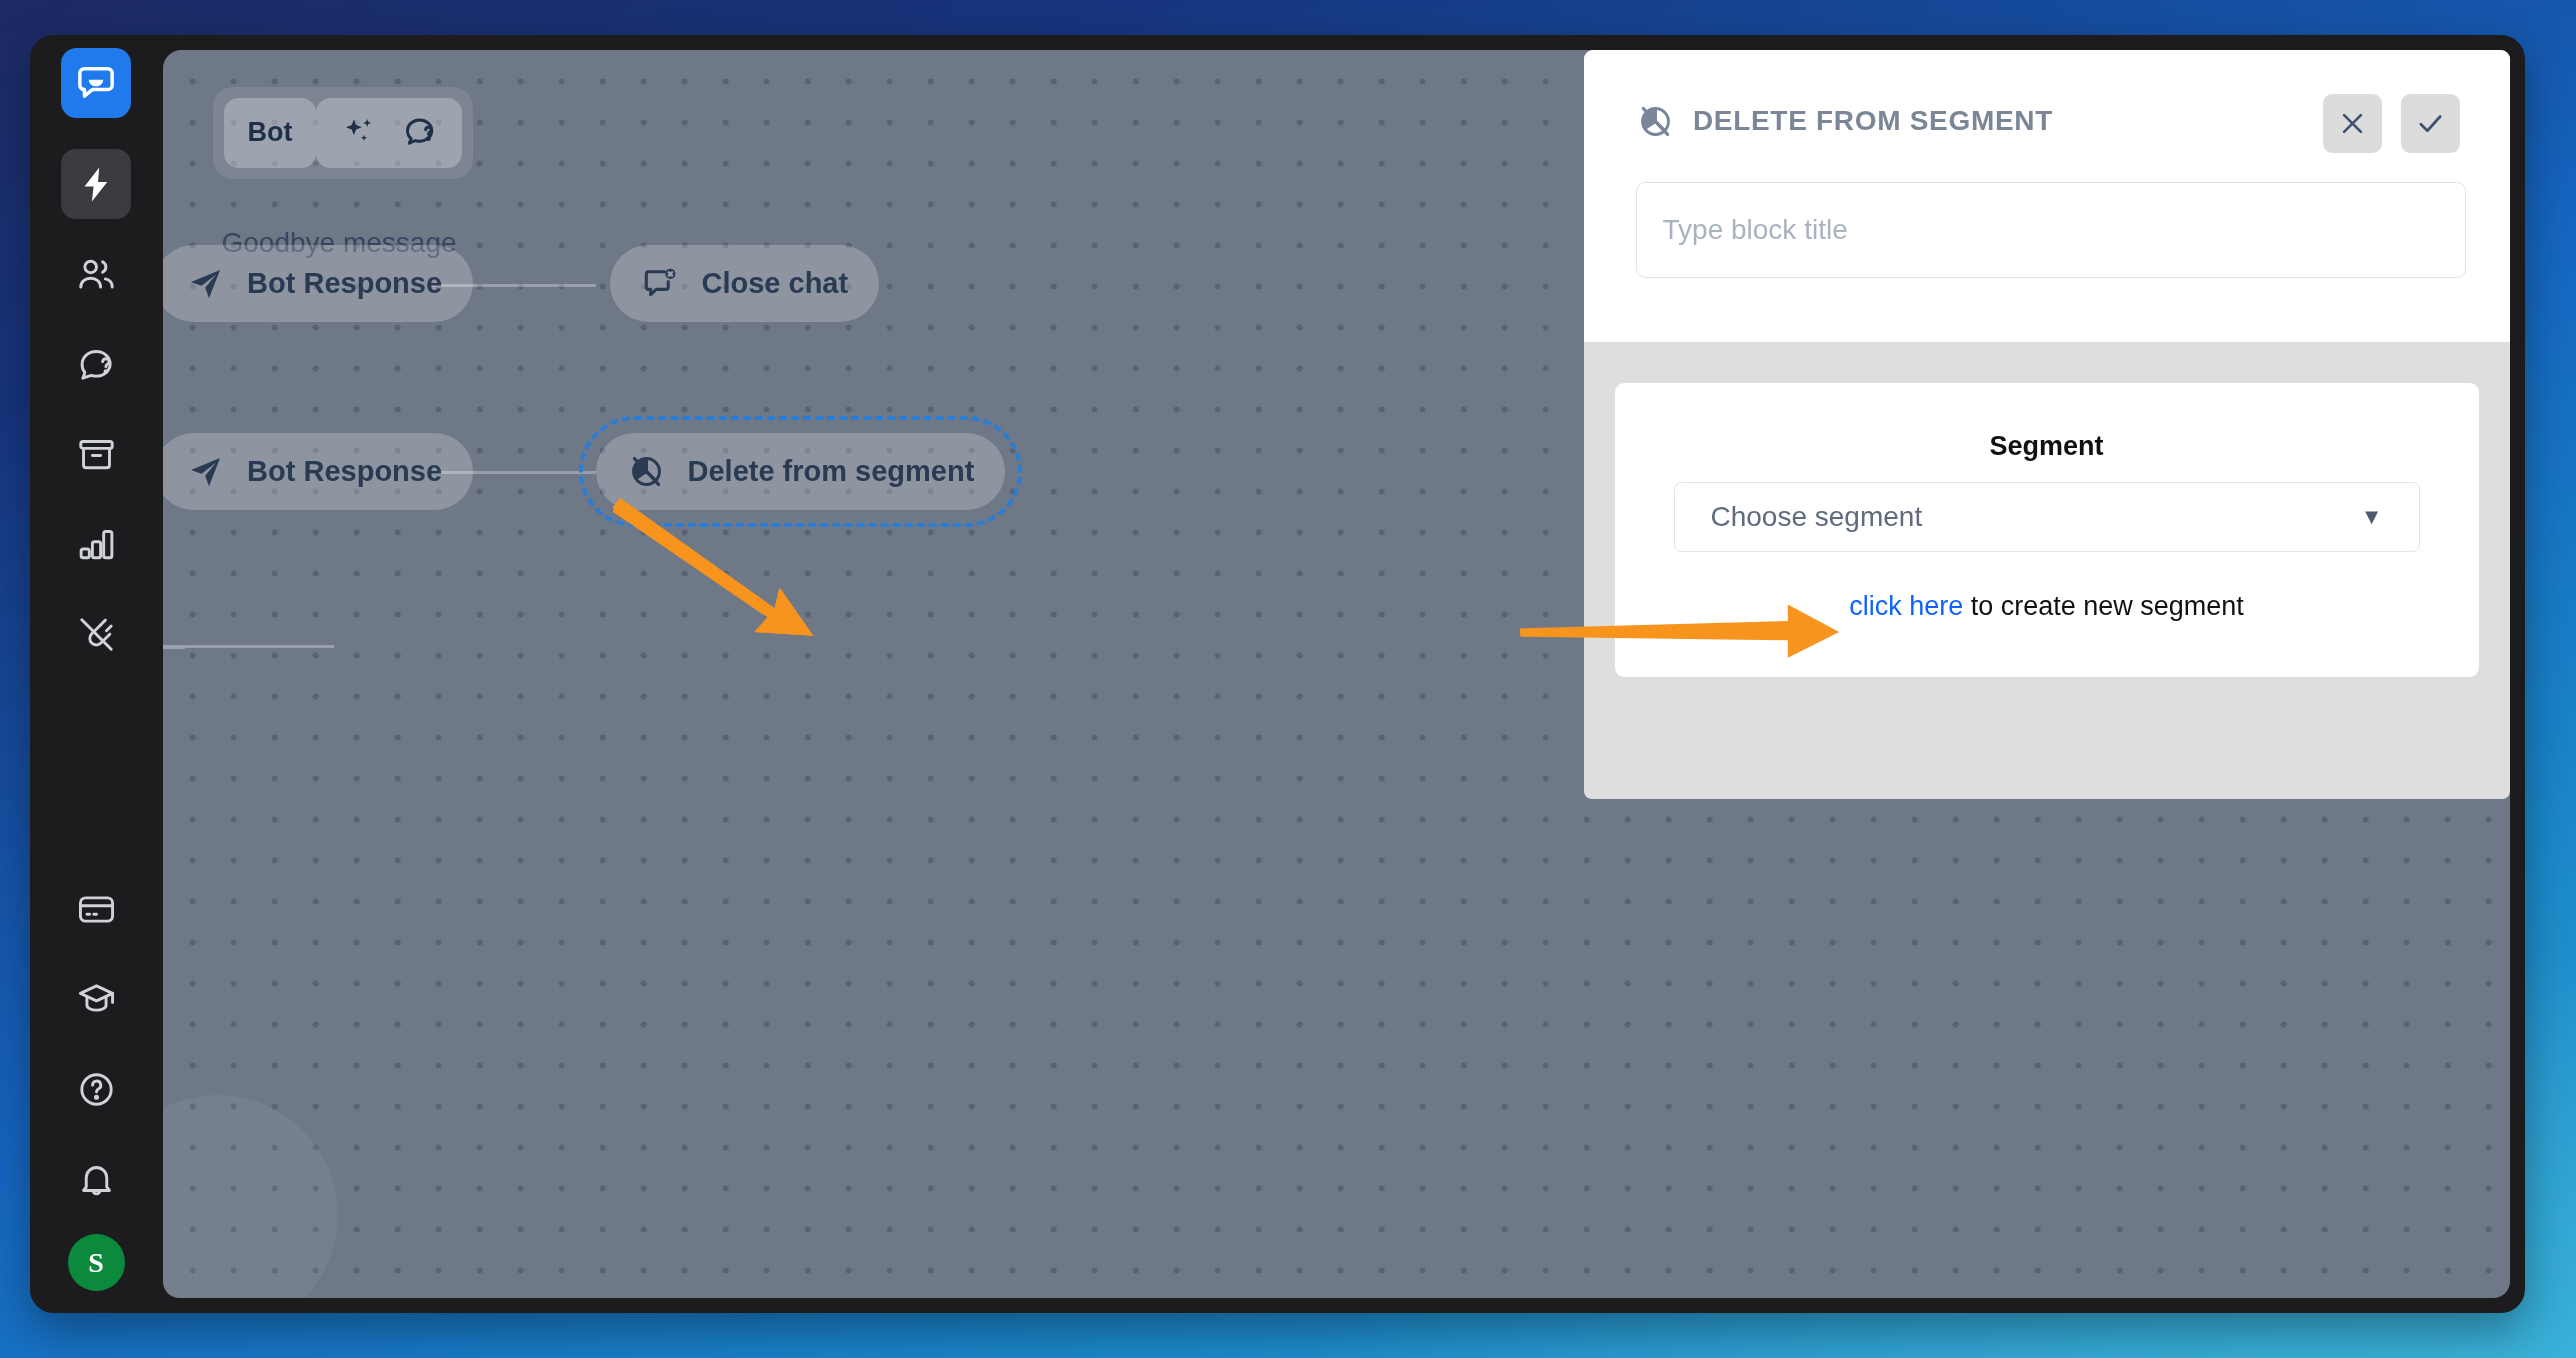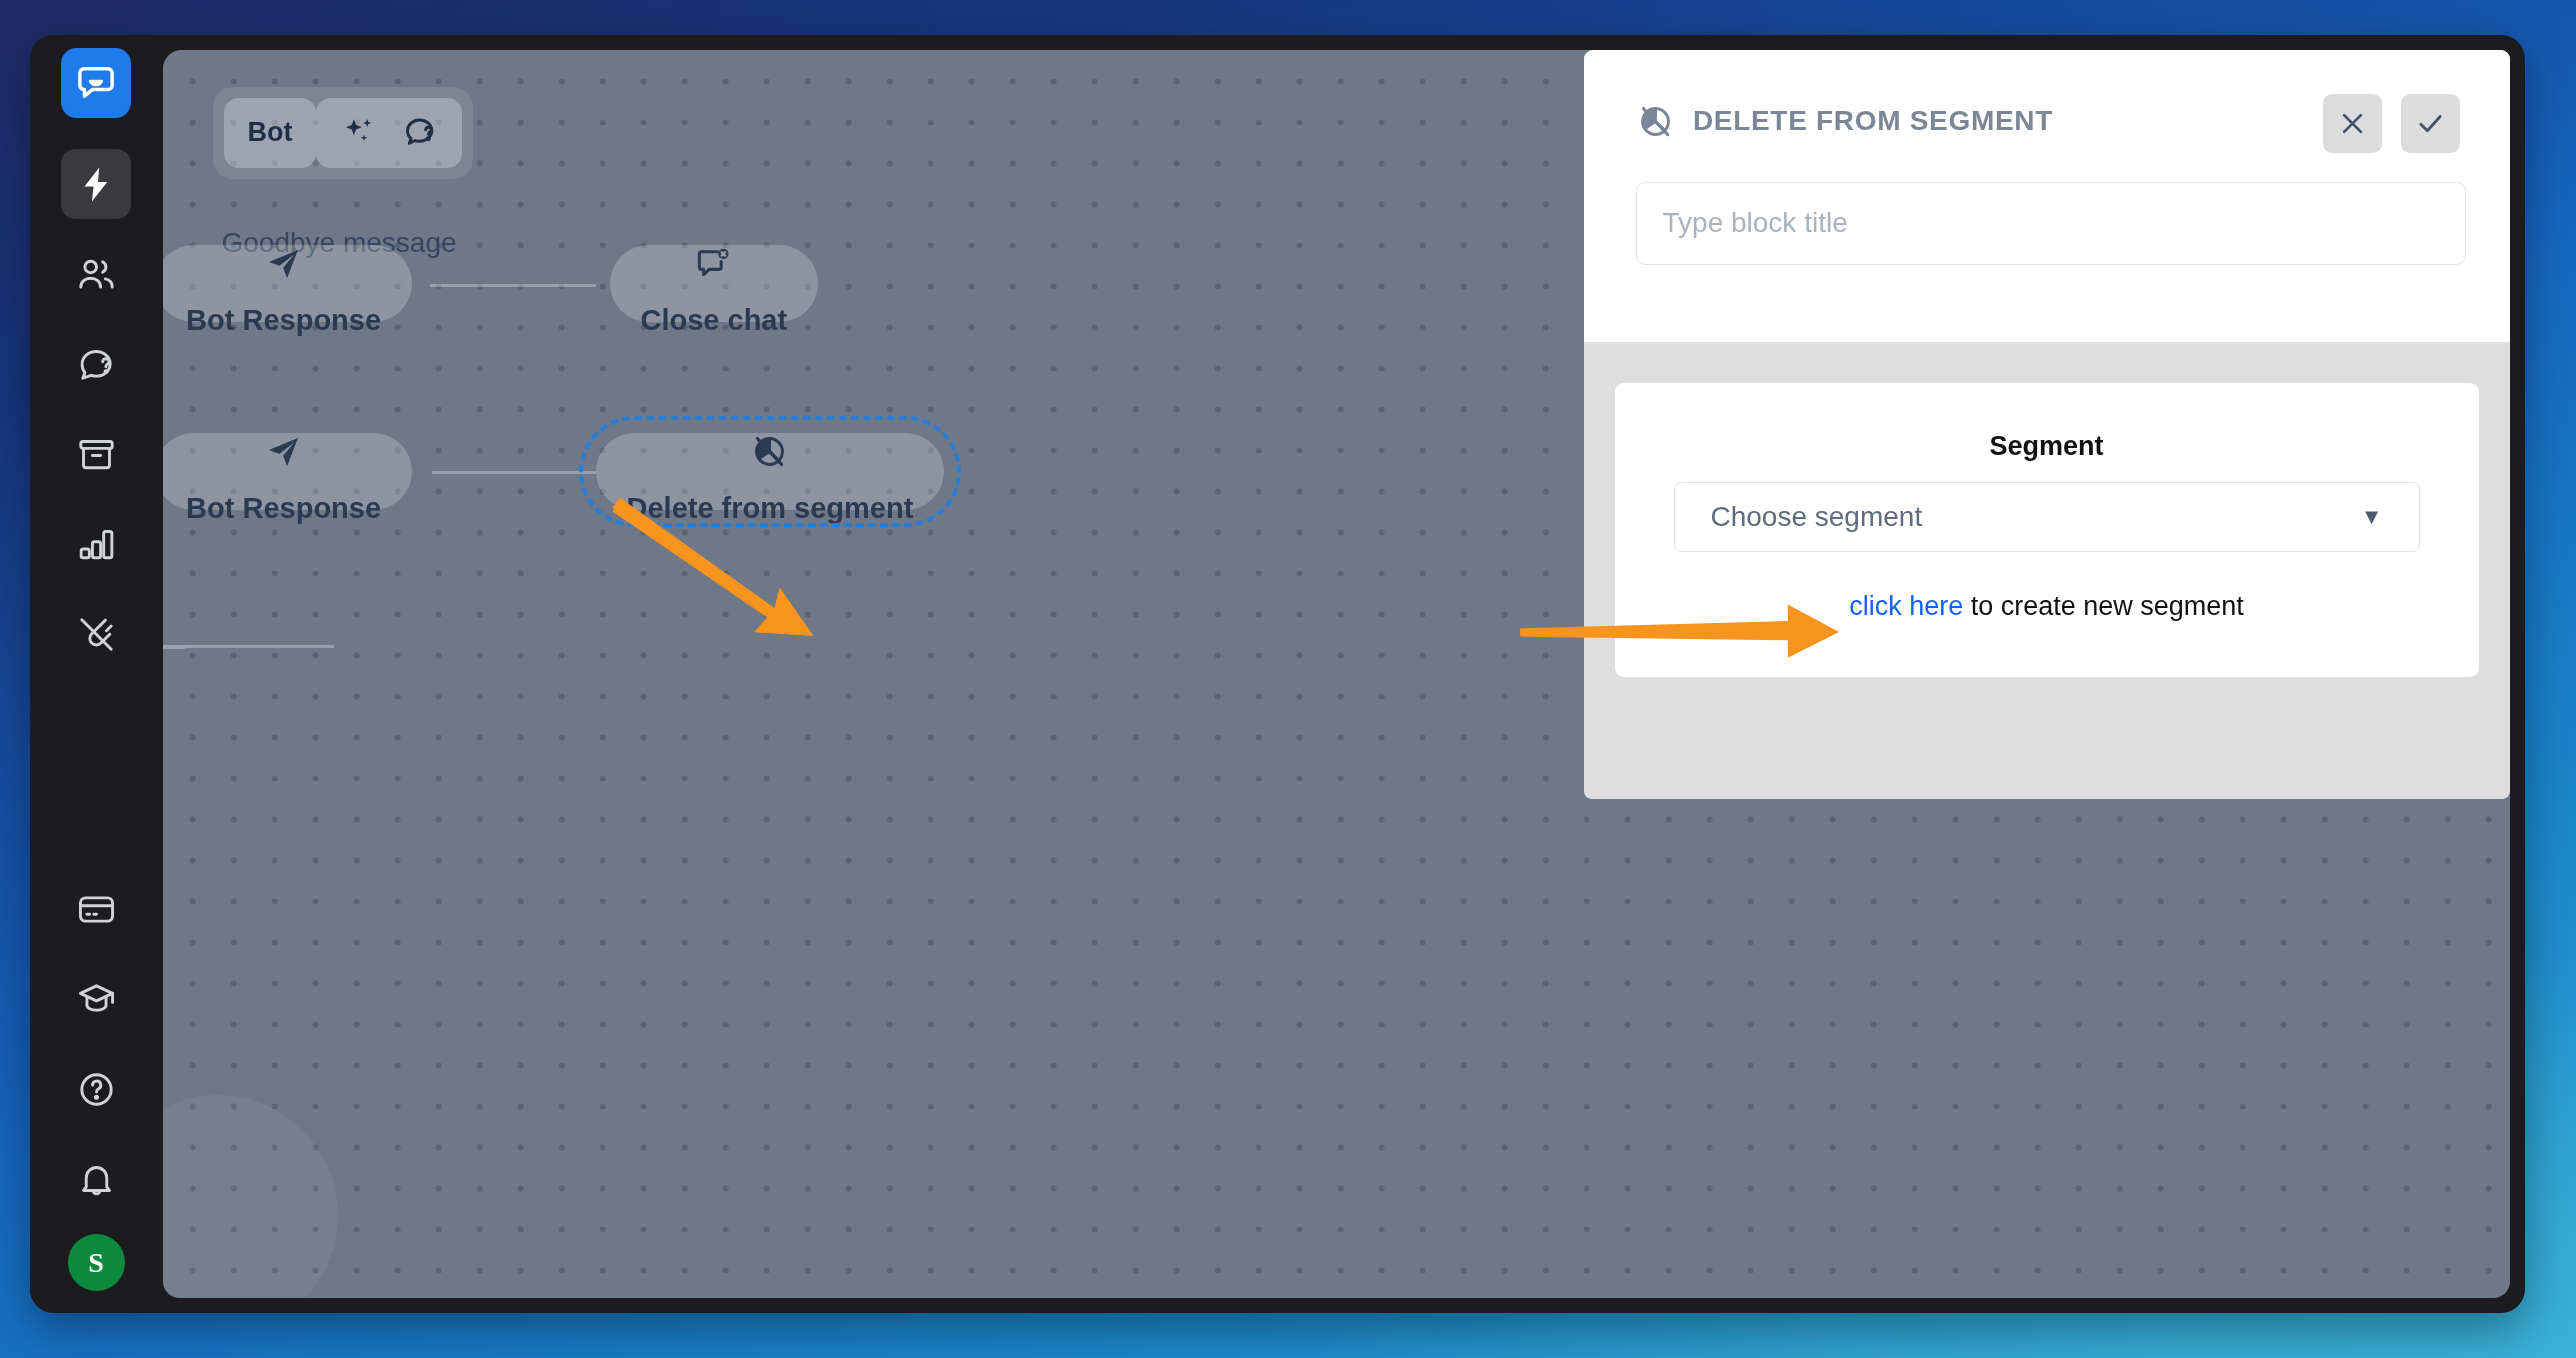--- a/index.html
+++ b/index.html
@@ -69,21 +69,20 @@
     border-radius:50%;background:rgba(255,255,255,.055);
   }
 
   
   .node{
     position:absolute; display:flex; align-items:center; gap:22px;
     height:77px; padding:0 31px; border-radius:39px;
     background:rgba(255,255,255,.22);
     color:#2a3a52; font-size:29px; font-weight:700; white-space:nowrap;
     cursor:pointer;
-    flex-direction:column;
   }
   .node .nico{ display:flex; align-items:center; justify-content:center; width:39px;height:39px;color:#2a3a52; }
   .node .nico svg{ width:37px;height:37px; }
   .node.green{ background:#5f8568; }
   .node.selected{ outline:4.6px dashed #2b7cd3; outline-offset:13px; border-radius:41px; }
 
   .grp-pill{
     position:absolute; display:flex; align-items:center; 
     background:rgba(255,255,255,.10); border-radius:20px; padding:11px;
   }
@@ -115,21 +114,21 @@
   #panel-title{
     color:#7b8796; font-size:28px; font-weight:700; letter-spacing:0.7px;
   }
   .head-btns{ position:absolute; right:50px; top:44px; display:flex; gap:18.4px; }
   .head-btn{
     width:59px;height:59px;border-radius:9.2px;background:#dcdcdc;
     display:flex;align-items:center;justify-content:center;color:#3f5270;cursor:pointer;
   }
   .head-btn svg{ width:31px;height:31px; }
   #title-input{
-    margin-top:31px; width:830px; height:83px; border:1.8px solid #dfe3e8;
+    margin-top:31px; width:830px; height:96px; border:1.8px solid #dfe3e8;
     border-radius:9.2px; background:#fff; display:flex; align-items:center; padding:0 26px;
     color:#a9b2bf; font-size:28px; cursor:text;
   }
   #panel-body{ padding:41px 31px; }
   #segment-card{
     background:#fff; border-radius:9.2px; padding:48px 59px 55px 59px;text-align:center;
   }
   #segment-label{ color:#111; font-size:27px; font-weight:700; }
   #segment-select{
     margin-top:20px; height:70px; border:1.8px solid #e0e4e9; border-radius:7.4px;

